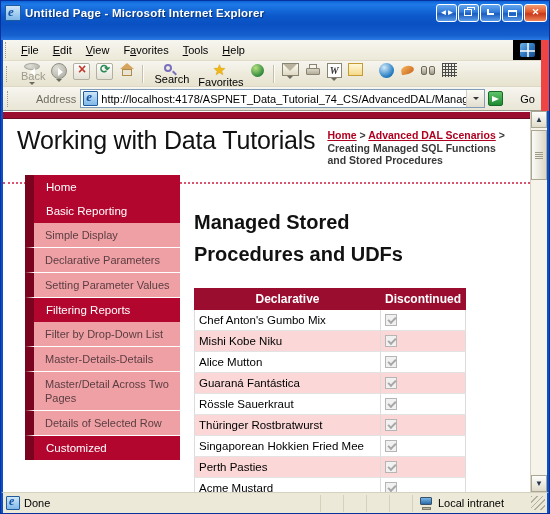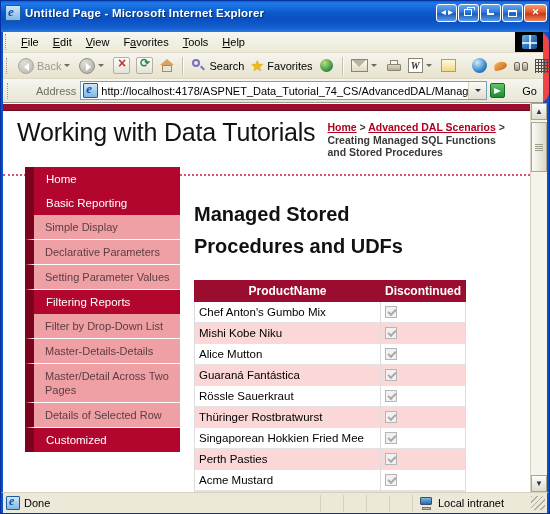--- a/index.html
+++ b/index.html
@@ -26,21 +26,21 @@
   }
 
   
   #title-bar {
     height: 23px;
     flex: 0 0 23px;
     background: linear-gradient(to bottom,
        #0b63d6 0%, #1f7ae8 8%, #0c59cb 38%, #0a50c2 60%, #1560cf 88%, #2a7ae4 100%);
     display: flex;
     align-items: center;
-    padding: 0 2px 8px 4px;
+    padding: 0 2px 16px 4px;
     position: relative;
   }
   #title-bar-icon {
     width: 16px; height: 16px;
     flex: 0 0 16px;
     margin-right: 4px;
     position: relative;
     background: linear-gradient(to bottom,#cfe6f8,#7fb8e8);
     border: 1px solid #1f5a9c;
     border-radius: 1px;
@@ -130,22 +130,21 @@
     border: 1px solid #fff;
     border-bottom: none;
     box-sizing: border-box;
   }
 
   
   #chrome {
     background: #ece9d8;
     flex: 0 0 auto;
     border-left: 2px solid #0a50c8;
-    border-right: 6px solid #ef4444;
-    border-radius: 11px;
+    border-right: 8px solid #ef4444;
   }
   .bar {
     display: flex;
     align-items: center;
     position: relative;
   }
   .gripper {
     width: 7px;
     height: 16px;
     flex: 0 0 7px;
@@ -209,20 +208,21 @@
     padding-left: 1px;
   }
   .tbtn {
     display: flex;
     align-items: center;
     height: 22px;
     padding: 0 3px;
     white-space: nowrap;
     color: #000;
     font-size: 11px;
+    flex-direction: column;
   }
   .tbtn.disabled { color: #9d9a8e; }
   .tbtn .lbl { margin-left: 3px; }
   .icon-circle {
     width: 16px; height: 16px;
     border-radius: 50%;
     display: inline-block;
     position: relative;
     box-sizing: border-box;
   }
@@ -972,21 +972,21 @@
           <div class="nav-child">Details of Selected Row</div>
           <div class="nav-section">Customized</div>
         </div>
 
         <div id="content">
           <h1 id="content-heading">Managed Stored Procedures and UDFs</h1>
 
           <table id="grid">
             <thead>
               <tr>
-                <th>ProductName</th>
+                <th>Declarative</th>
                 <th>Discontinued</th>
               </tr>
             </thead>
             <tbody id="grid-body">
               <tr class="norm">
                 <td class="colname">Chef Anton's Gumbo Mix</td>
                 <td class="coldisc"><span class="chk"></span></td>
               </tr>
               <tr class="alt">
                 <td class="colname">Mishi Kobe Niku</td>

